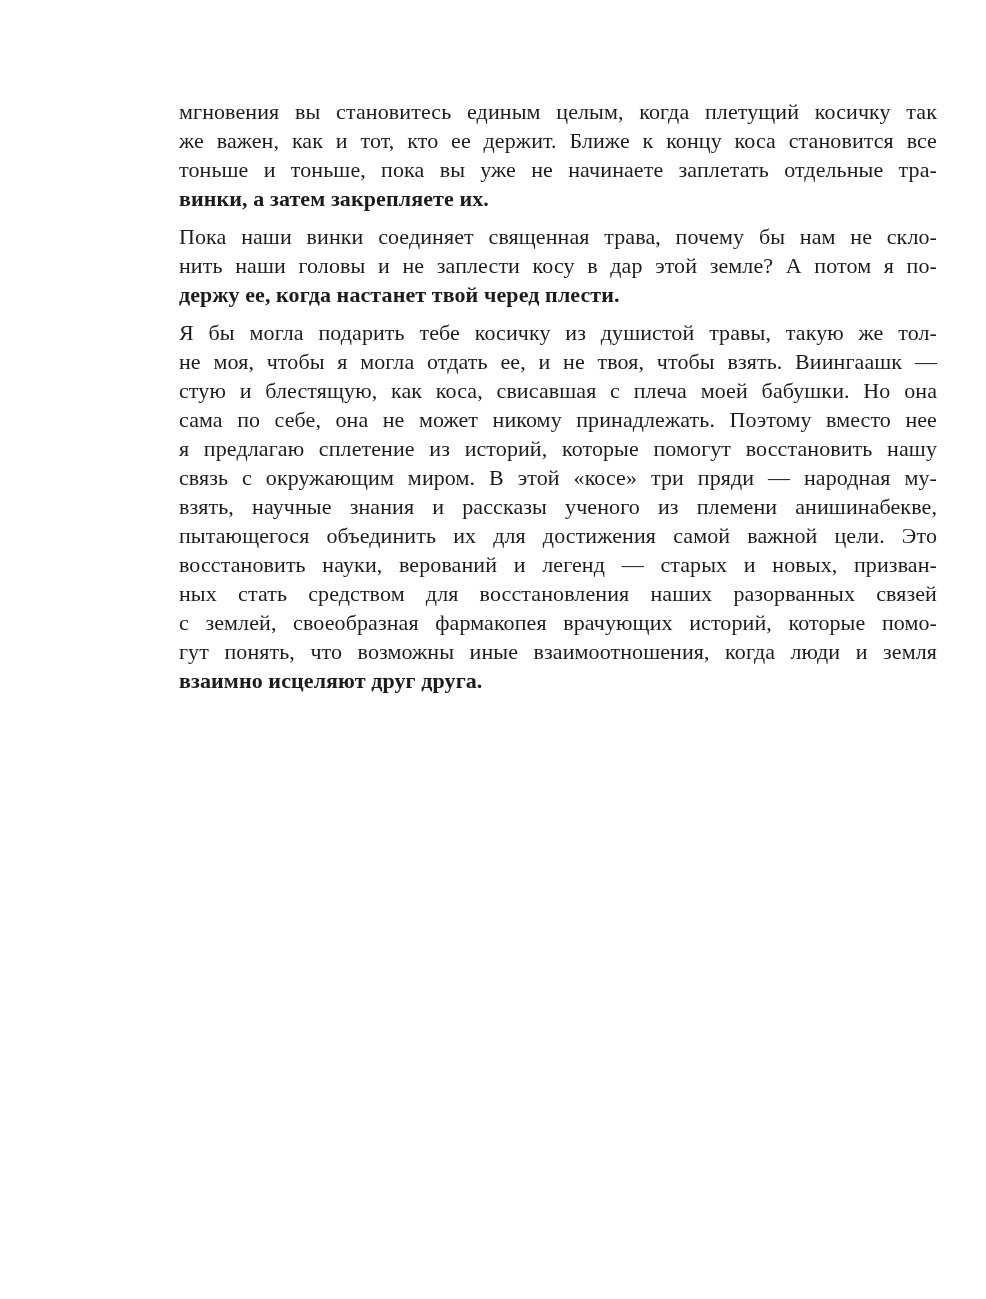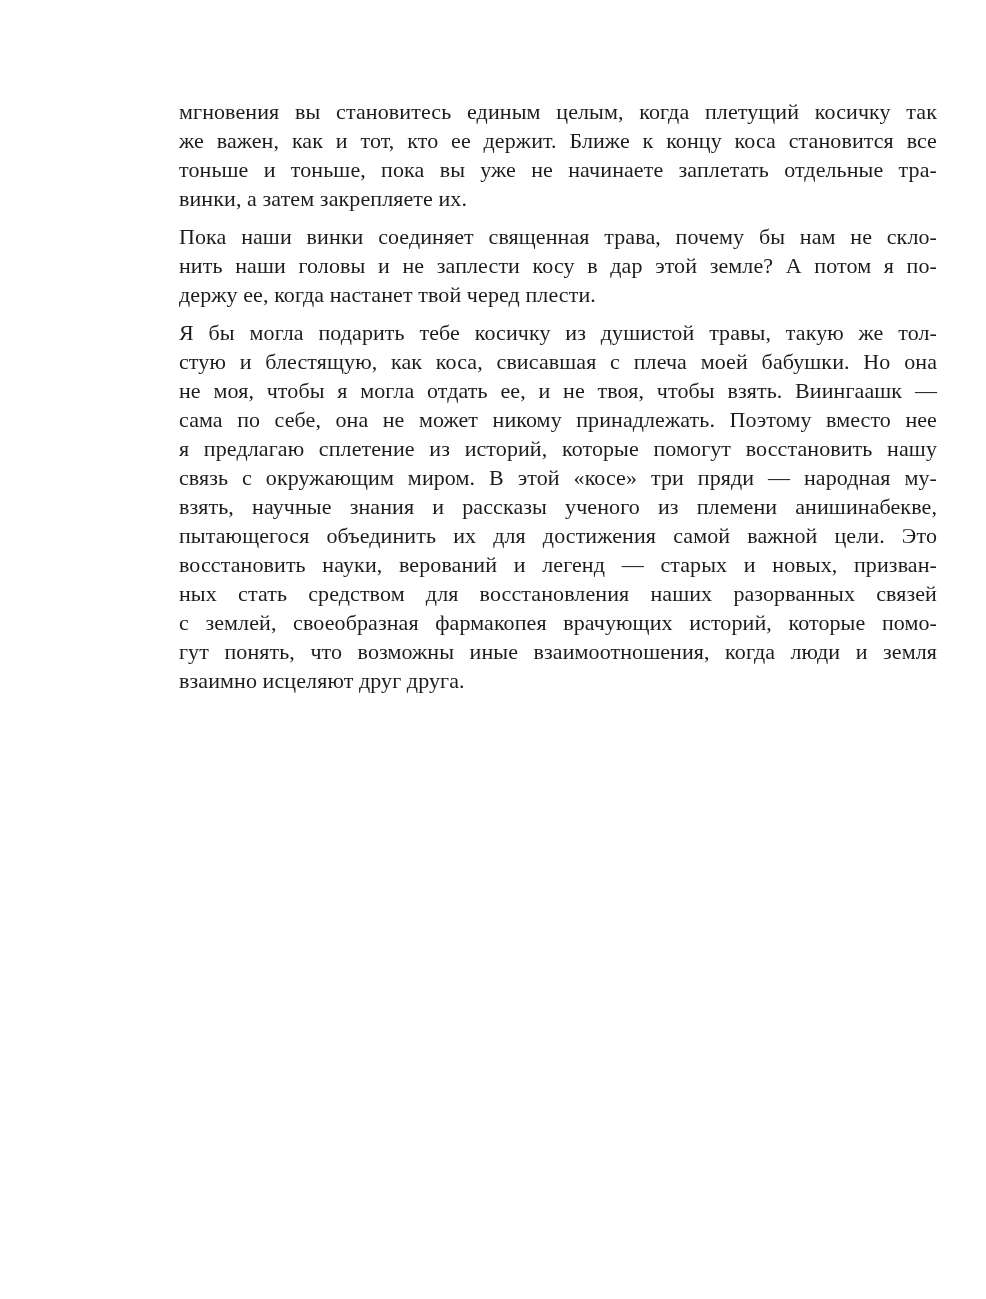--- a/index.html
+++ b/index.html
@@ -37,42 +37,43 @@
     font-size: 22px;
     line-height: 29px;
     height: 29px;
     text-align: justify;
     text-align-last: justify;
     white-space: normal;
     letter-spacing: 0.1px;
   }
   .line.final {
     text-align-last: left;
+    font-weight: bold;
   }
 </style>
 </head>
 <body>
 
 <div class="page">
   <div class="text-block" style="color: rgb(28, 28, 28);">
       <div class="paragraph">
         <div class="line">мгновения вы становитесь единым целым, когда плетущий косичку так</div>
         <div class="line">же важен, как и тот, кто ее держит. Ближе к концу коса становится все</div>
         <div class="line">тоньше и тоньше, пока вы уже не начинаете заплетать отдельные тра-</div>
         <div class="line final">винки, а затем закрепляете их.</div>
       </div>
       <div class="paragraph">
         <div class="line">Пока наши винки соединяет священная трава, почему бы нам не скло-</div>
         <div class="line">нить наши головы и не заплести косу в дар этой земле? А потом я по-</div>
         <div class="line final">держу ее, когда настанет твой черед плести.</div>
       </div>
       <div class="paragraph">
         <div class="line">Я бы могла подарить тебе косичку из душистой травы, такую же тол-</div>
+        <div class="line">не моя, чтобы я могла отдать ее, и не твоя, чтобы взять. Виингаашк —</div>
         <div class="line">стую и блестящую, как коса, свисавшая с плеча моей бабушки. Но она</div>
-        <div class="line">не моя, чтобы я могла отдать ее, и не твоя, чтобы взять. Виингаашк —</div>
         <div class="line">сама по себе, она не может никому принадлежать. Поэтому вместо нее</div>
         <div class="line">я предлагаю сплетение из историй, которые помогут восстановить нашу</div>
         <div class="line">связь с окружающим миром. В этой «косе» три пряди — народная му-</div>
         <div class="line">взять, научные знания и рассказы ученого из племени анишинабекве,</div>
         <div class="line">пытающегося объединить их для достижения самой важной цели. Это</div>
         <div class="line">восстановить науки, верований и легенд — старых и новых, призван-</div>
         <div class="line">ных стать средством для восстановления наших разорванных связей</div>
         <div class="line">с землей, своеобразная фармакопея врачующих историй, которые помо-</div>
         <div class="line">гут понять, что возможны иные взаимоотношения, когда люди и земля</div>
         <div class="line final">взаимно исцеляют друг друга.</div>

